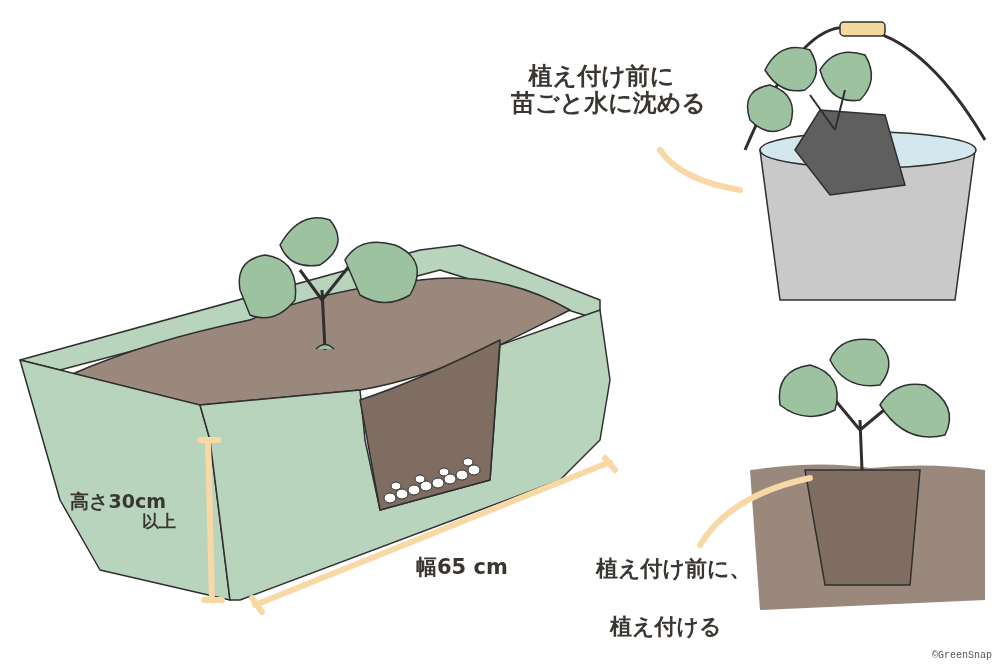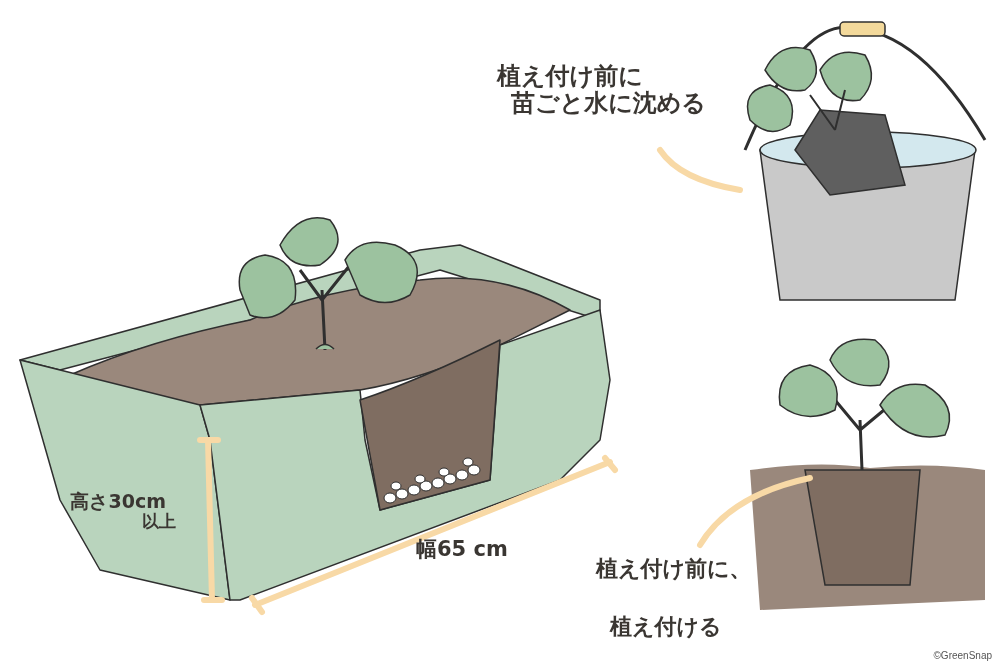--- a/index.html
+++ b/index.html
@@ -1,26 +1,26 @@
 <!DOCTYPE html>
 <html><head>
 <meta charset="utf-8">
 <style>
   html, body { margin:0; padding:0; }
   body { width:1000px; height:667px; background:#ffffff; position:relative; overflow:hidden;
          font-family: "DejaVu Sans", sans-serif; }
   .label { position:absolute; color:#3a3632; font-weight:bold; white-space:nowrap; line-height:1.2; }
-  .lbl-top { left:497px; top:62px; font-size:24px; }
+  .lbl-top { left:497px; top:62px; font-size:24px;text-align:center; }
   .lbl-top .l2 { display:block; padding-left:14px;font-family:Liberation Mono, monospace; }
   .lbl-height { left:70px; top:490px; font-size:19px; }
   .lbl-height .l2 { display:block; font-size:17px; padding-left:72px;font-family:Liberation Mono, monospace; }
-  .lbl-width { left:416px; top:537px; font-size:21px; }
+  .lbl-width { left:416px; top:555px; font-size:21px; }
   .lbl-root { left:596px; top:556px; font-size:22px; }
   .lbl-root .l2 { display:block; padding-left:14px;margin-top:32px; }
-  .credit { position:absolute; right:8px; bottom:6px; font-size:10px; color:#555; font-family:Liberation Sans, sans-serif; }
+  .credit { position:absolute; right:8px; bottom:6px; font-size:10px; color:#555; font-family:Liberation Mono, monospace; }
   svg { position:absolute; left:0; top:0; }
 </style>
 </head>
 <body>
 
 <svg width="1000" height="667" viewBox="0 0 1000 667">
 
   <g stroke="#2f2f2f" stroke-width="1.5" stroke-linejoin="round">
 
     <path d="M20 360 L420 250 L460 245 L600 300 L600 320 L440 270 L60 370 Z" fill="#b9d4bd"></path>

